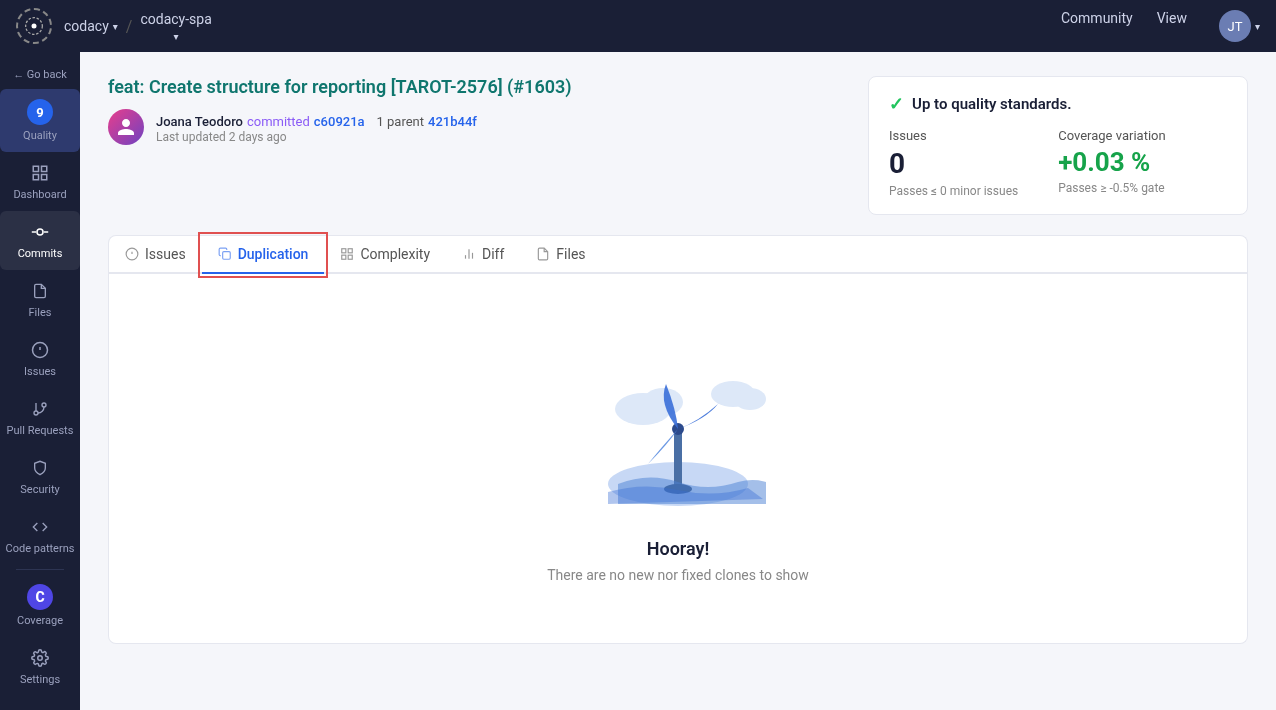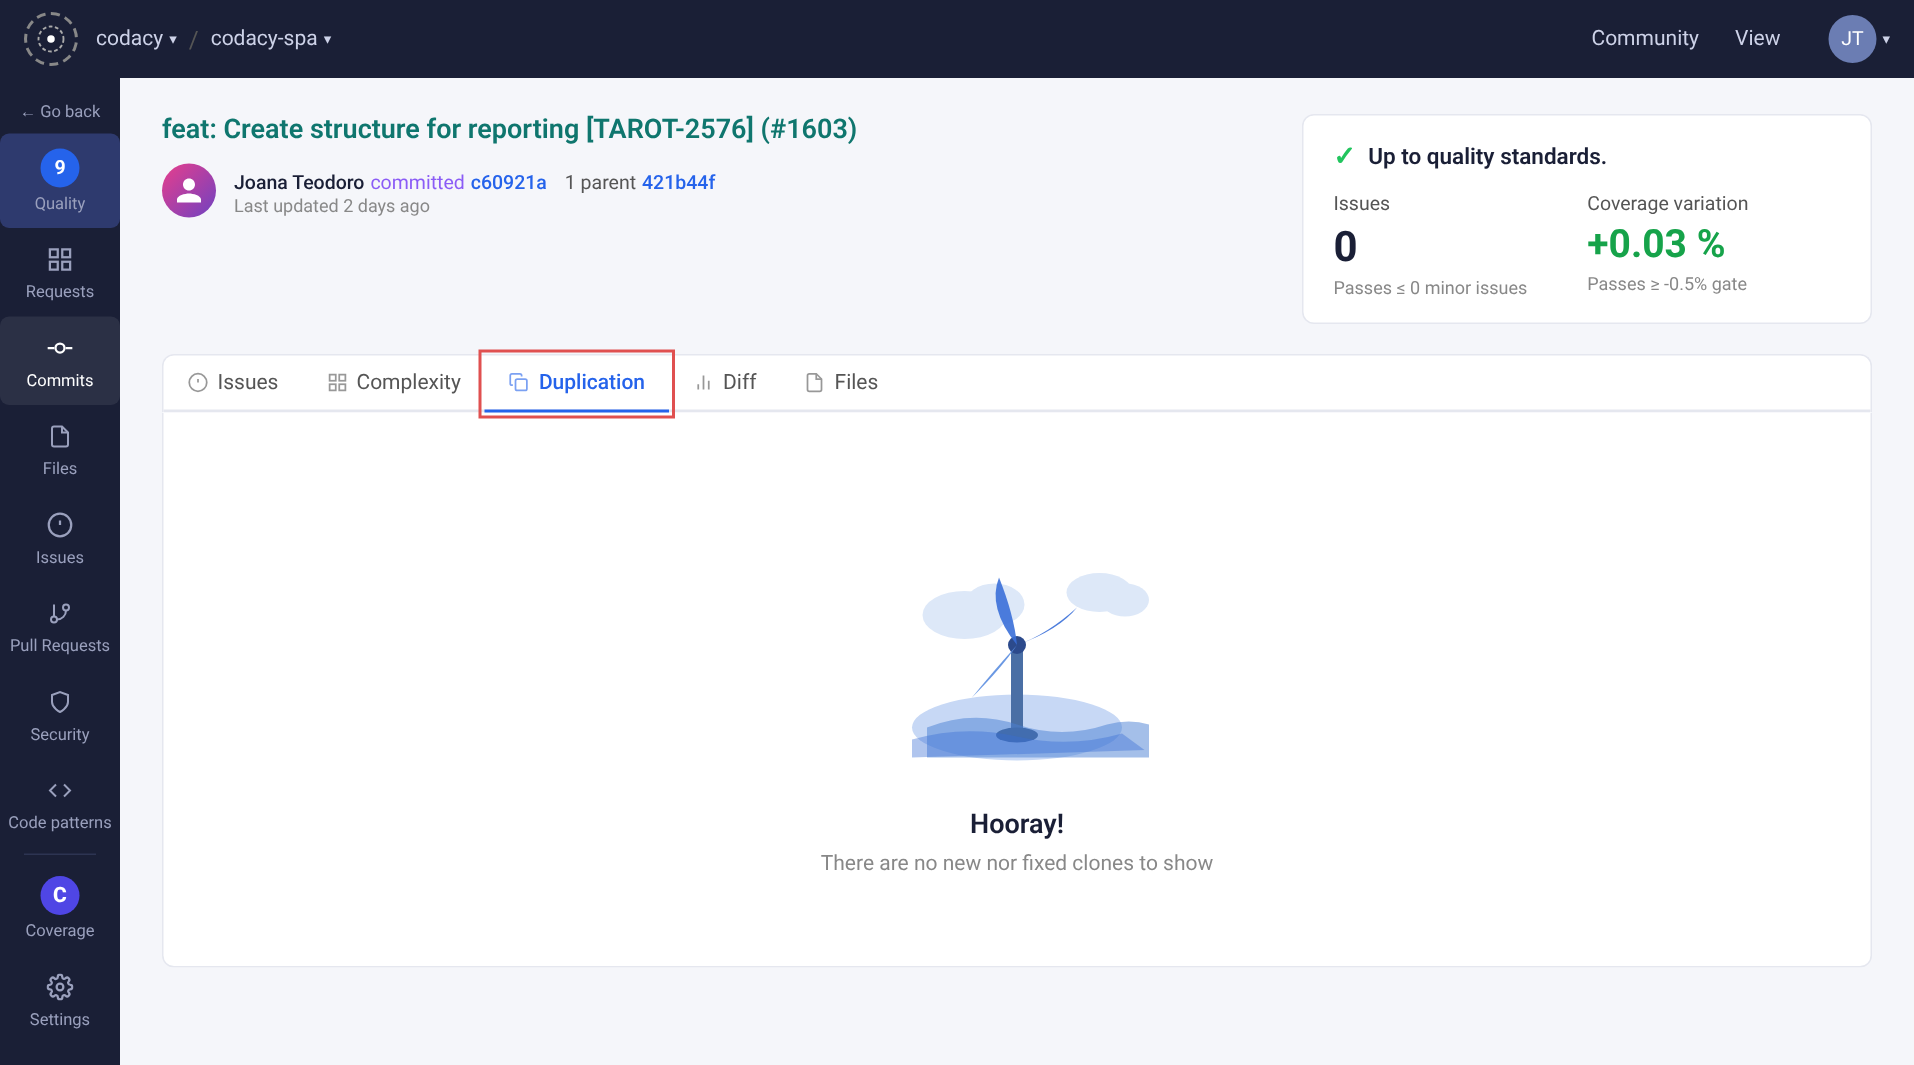--- a/index.html
+++ b/index.html
@@ -29,23 +29,24 @@
       font-size: 14px;
       display: flex; align-items: center; gap: 4px;
       cursor: pointer;
     }
     .topnav-sep { color: #555; margin: 0 8px; font-size: 16px; }
     .topnav-repo {
       color: #cdd2e8;
       font-size: 14px;
       display: flex; align-items: center; gap: 4px;
       cursor: pointer;
+      flex-direction: column;
     }
     .topnav-spacer { flex: 1; }
-    .topnav-links { display: flex; align-items: center; gap: 24px; }
+    .topnav-links { display: flex; gap: 24px; }
     .topnav-link { color: #cdd2e8; font-size: 14px; cursor: pointer; text-decoration: none; }
     .topnav-avatar {
       width: 32px; height: 32px; border-radius: 50%;
       background: #6b7db3;
       display: flex; align-items: center; justify-content: center;
       color: white; font-size: 13px; cursor: pointer; margin-left: 8px;
     }
     .topnav-avatar-wrap { display: flex; align-items: center; gap: 4px; }
     .chevron-icon { color: #cdd2e8; font-size: 10px; }
 
@@ -286,21 +287,21 @@
 
     <div class="sidebar-item">
       <div class="sidebar-icon">
         <svg width="18" height="18" viewBox="0 0 24 24" fill="none" stroke="#9aa0bd" stroke-width="2">
           <rect x="3" y="3" width="7" height="7"></rect>
             <rect x="14" y="3" width="7" height="7"></rect>
             <rect x="3" y="14" width="7" height="7"></rect>
             <rect x="14" y="14" width="7" height="7"></rect>
         </svg>
       </div>
-      <span>Requests</span>
+      <span>Dashboard</span>
     </div>
 
     <div class="sidebar-item active">
       <div class="sidebar-icon">
         <svg width="18" height="18" viewBox="0 0 24 24" fill="none" stroke="#fff" stroke-width="2">
           <circle cx="12" cy="12" r="4"></circle>
             <line x1="1.05" y1="12" x2="7" y2="12"></line>
             <line x1="17.01" y1="12" x2="22.96" y2="12"></line>
         </svg>
       </div>
@@ -432,36 +433,36 @@
     <div class="tabs-container">
       <div class="tabs">
         <div class="tab">
           <svg viewBox="0 0 24 24" fill="none" stroke="currentColor" stroke-width="2">
             <circle cx="12" cy="12" r="10"></circle>
               <line x1="12" y1="8" x2="12" y2="12"></line>
               <line x1="12" y1="16" x2="12.01" y2="16"></line>
           </svg>
           <span>Issues</span>
         </div>
+        <div class="tab active">
+          <svg viewBox="0 0 24 24" fill="none" stroke="currentColor" stroke-width="2">
+            <rect x="8" y="8" width="13" height="13" rx="2"></rect>
+              <path d="M5 15H4a2 2 0 0 1-2-2V4a2 2 0 0 1 2-2h9a2 2 0 0 1 2 2v1"></path>
+          </svg>
+          <span>Duplication</span>
+        </div>
         <div class="tab">
           <svg viewBox="0 0 24 24" fill="none" stroke="currentColor" stroke-width="2">
             <rect x="3" y="3" width="7" height="7"></rect>
               <rect x="14" y="3" width="7" height="7"></rect>
               <rect x="14" y="14" width="7" height="7"></rect>
               <rect x="3" y="14" width="7" height="7"></rect>
           </svg>
           <span>Complexity</span>
         </div>
-        <div class="tab active">
-          <svg viewBox="0 0 24 24" fill="none" stroke="currentColor" stroke-width="2">
-            <rect x="8" y="8" width="13" height="13" rx="2"></rect>
-              <path d="M5 15H4a2 2 0 0 1-2-2V4a2 2 0 0 1 2-2h9a2 2 0 0 1 2 2v1"></path>
-          </svg>
-          <span>Duplication</span>
-        </div>
         <div class="tab">
           <svg viewBox="0 0 24 24" fill="none" stroke="currentColor" stroke-width="2">
             <line x1="18" y1="20" x2="18" y2="10"></line>
               <line x1="12" y1="20" x2="12" y2="4"></line>
               <line x1="6" y1="20" x2="6" y2="14"></line>
           </svg>
           <span>Diff</span>
         </div>
         <div class="tab">
           <svg viewBox="0 0 24 24" fill="none" stroke="currentColor" stroke-width="2">

